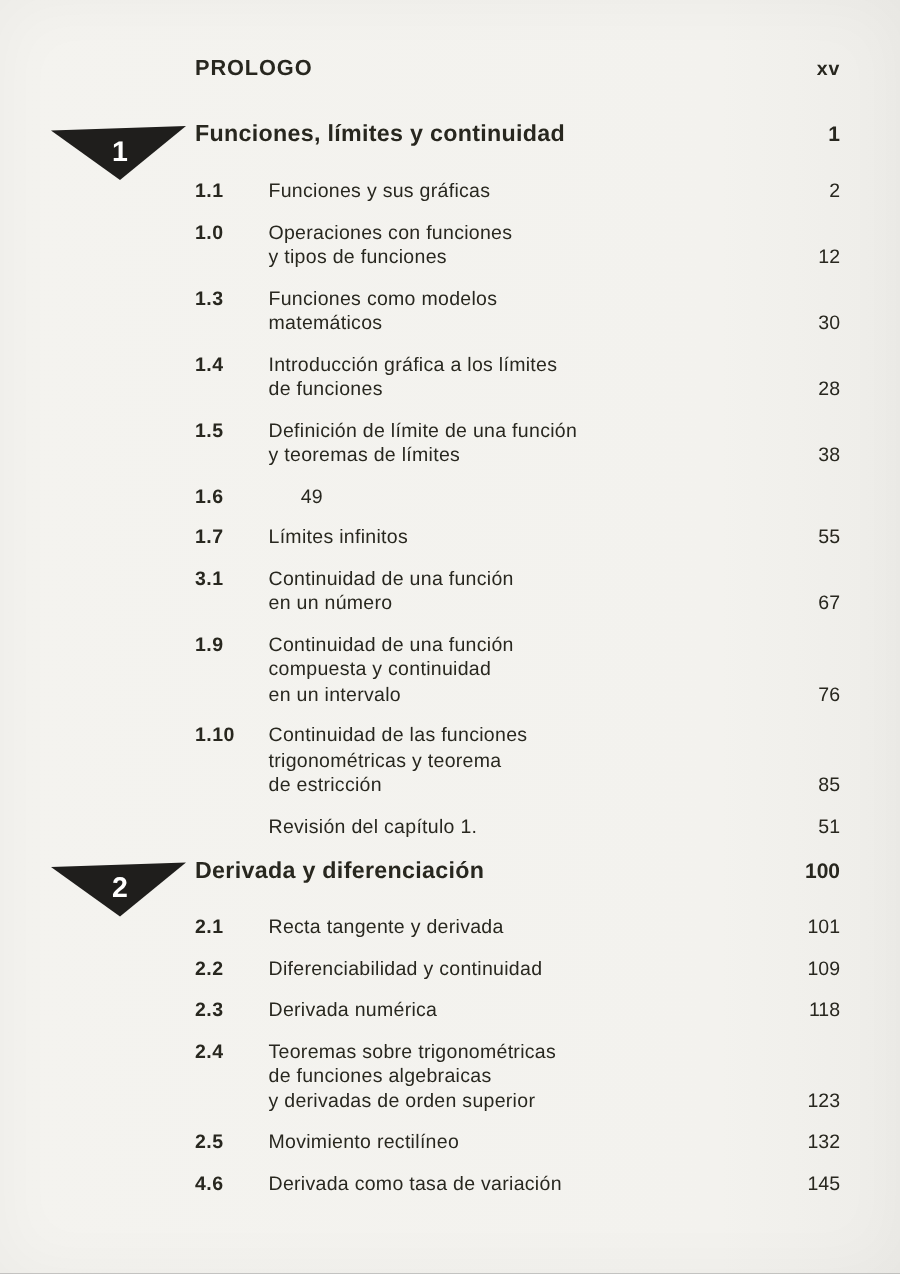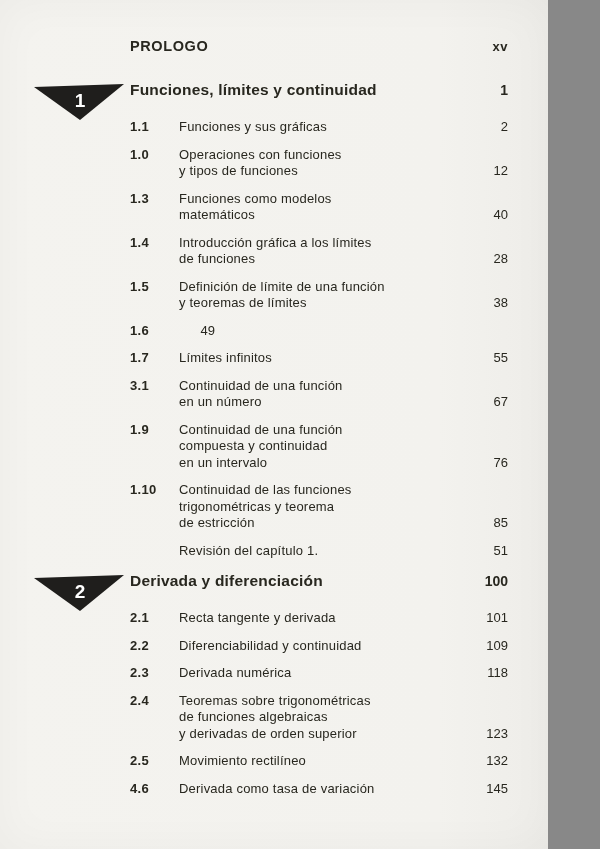--- a/index.html
+++ b/index.html
@@ -1,17 +1,17 @@
 <!DOCTYPE html>
 <html><head>
 <meta charset="utf-8">
 <style>
   html,body{margin:0;padding:0;background:#888;}
   .page{
-    width:548px;height:849px;position:relative;overflow:hidden;
+    width:600px;height:849px;position:relative;overflow:hidden;
     background:#f3f2ee;
     background-image:linear-gradient(90deg,#f4f3ef 0%,#f3f2ee 80%,#eeede9 100%);
     box-shadow:inset 0 0 45px rgba(0,0,0,0.035);
     font-family:"Liberation Sans",sans-serif;
     color:#28271f;
   }
   .content{position:absolute;left:130px;right:40px;top:38px;}
   .header-row{display:flex;justify-content:space-between;align-items:baseline;font-weight:bold;}
   .header-title{font-size:14.5px;letter-spacing:.6px;}
   .header-page{font-size:13px;letter-spacing:.5px;}
@@ -70,21 +70,21 @@
               </span>
     <span class="entry-page">12</span>
   </div>
 
   <div class="entry">
     <span class="entry-num">1.3</span>
     <span class="entry-title">
                 <span class="line">Funciones como modelos</span>
                 <span class="line">matemáticos</span>
               </span>
-    <span class="entry-page">40</span>
+    <span class="entry-page">30</span>
   </div>
 
   <div class="entry">
     <span class="entry-num">1.4</span>
     <span class="entry-title">
                 <span class="line">Introducción gráfica a los límites</span>
                 <span class="line">de funciones</span>
               </span>
     <span class="entry-page">28</span>
   </div>

